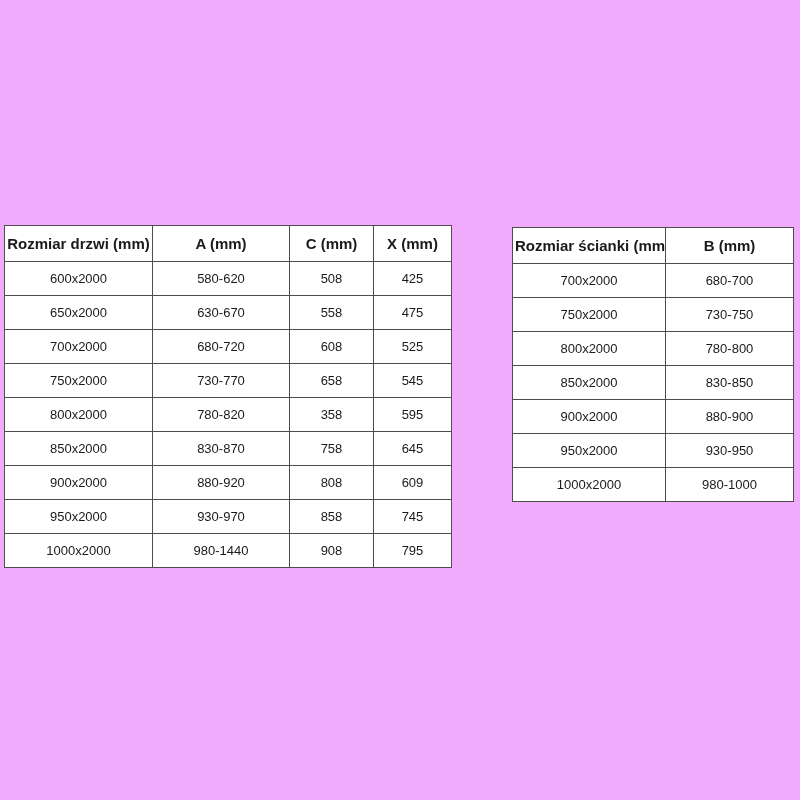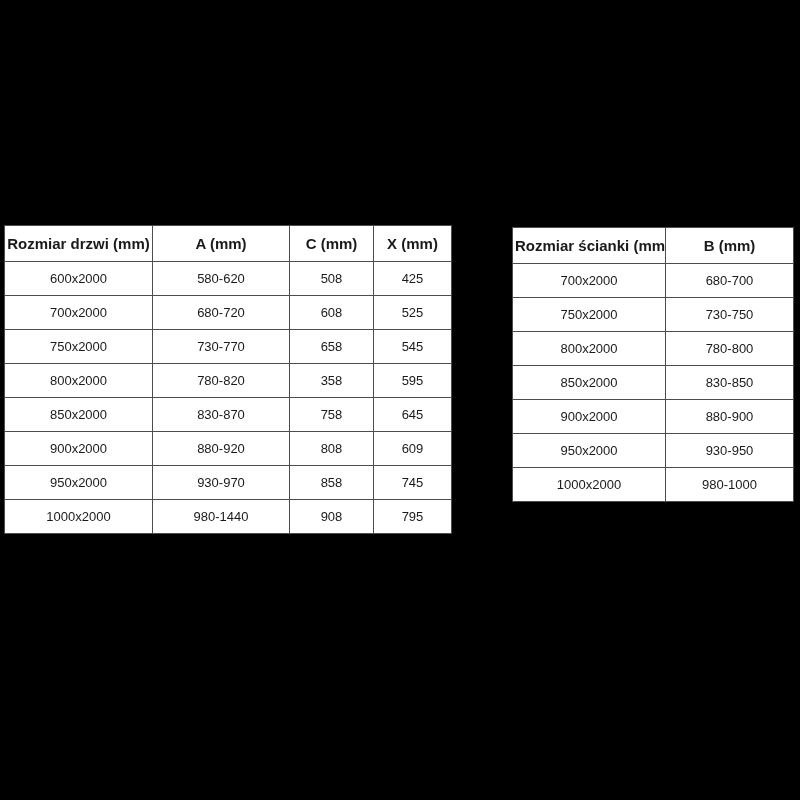--- a/index.html
+++ b/index.html
@@ -5,21 +5,21 @@
   html, body {
     margin: 0;
     padding: 0;
     background: #ffffff;
     font-family: "Liberation Sans", sans-serif;
   }
   .canvas {
     position: relative;
     width: 800px;
     height: 800px;
-    background: #000000;
+    background: #f0abfc;
     overflow: hidden;
   }
   table.spec {
     position: absolute;
     border-collapse: collapse;
     table-layout: fixed;
     background: #ffffff;
   }
   table.spec th, table.spec td {
     border: 1px solid #4d4d4d;
@@ -68,20 +68,26 @@
           <th>C (mm)</th>
           <th>X (mm)</th>
         </tr>
       </thead>
     <tbody>
         <tr>
           <td>600x2000</td>
           <td>580-620</td>
           <td>508</td>
           <td>425</td>
+        </tr>
+        <tr>
+          <td>650x2000</td>
+          <td>630-670</td>
+          <td>558</td>
+          <td>475</td>
         </tr>
         <tr>
           <td>700x2000</td>
           <td>680-720</td>
           <td>608</td>
           <td>525</td>
         </tr>
         <tr>
           <td>750x2000</td>
           <td>730-770</td>

